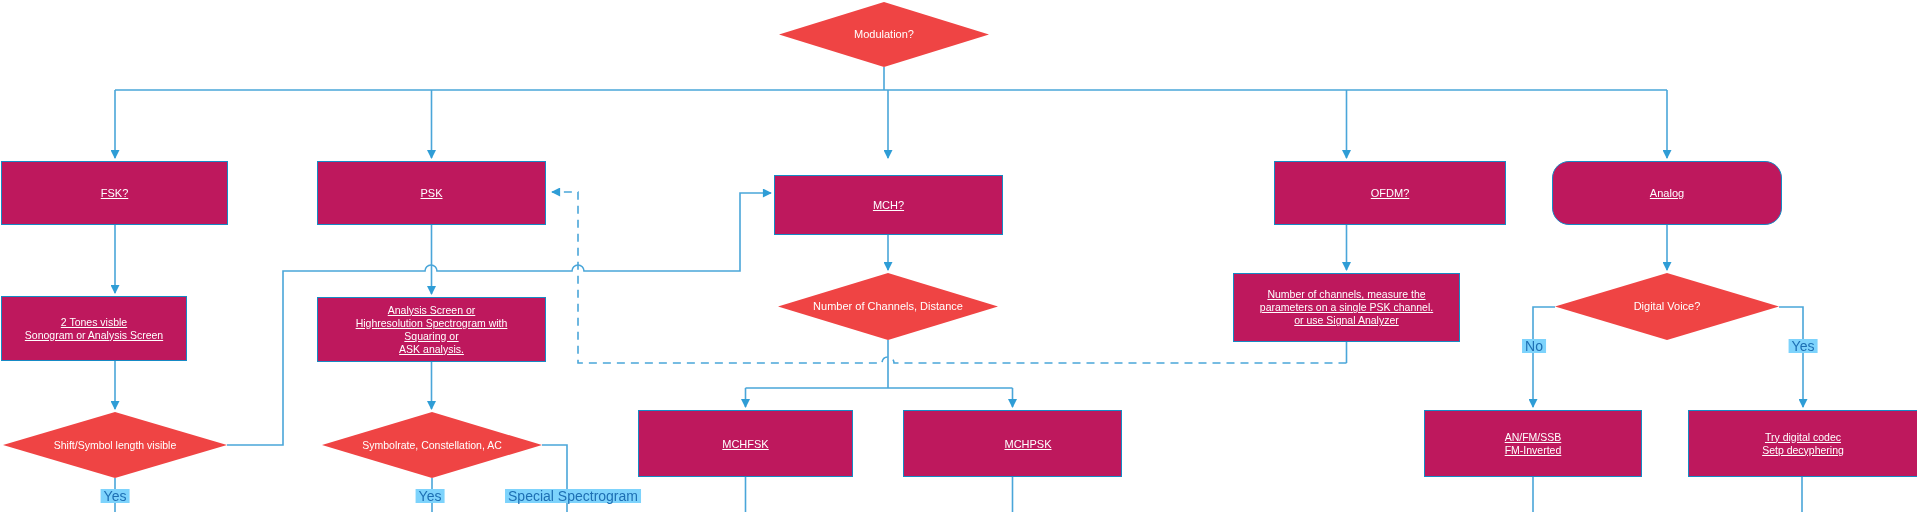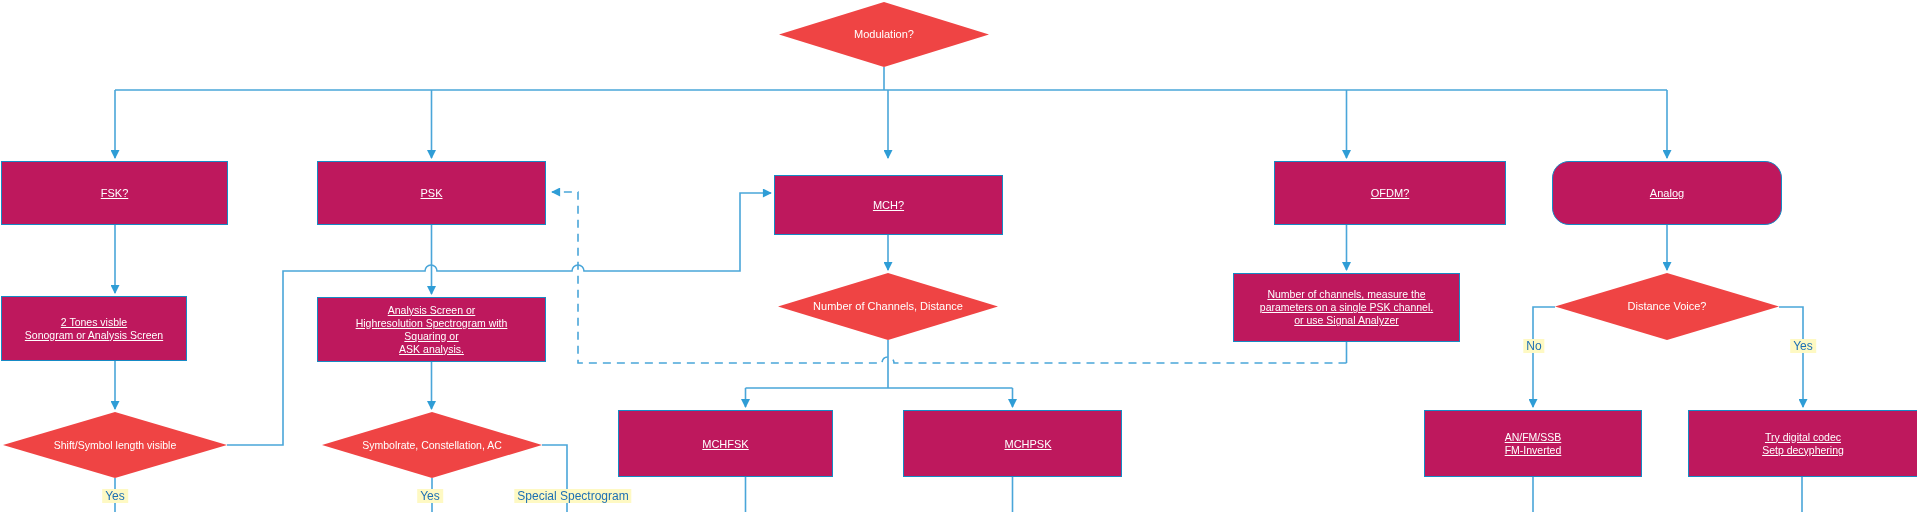--- a/index.html
+++ b/index.html
@@ -18,37 +18,37 @@
   }
   .box.small{font-size:10.5px;line-height:13px;}
   .diamond{
     background:#ef4444;
     clip-path:polygon(50% 0%,100% 50%,50% 100%,0% 50%);
     font-size:11px;line-height:13px;
   }
   .shape-label{white-space:pre-line;padding:0 6px;}
   .edge-label{
     position:absolute;z-index:3;transform:translateX(-50%);
-    background:#fef9c3;padding:0 3px;color:#1d6fb4;font-size:12px;line-height:14px;text-align:right;
+    background:#7dd3fc;padding:0 3px;color:#1d6fb4;font-size:14px;line-height:14px;text-align:right;
   }
   
   #d-modulation{left:779px;top:2px;width:210px;height:65px;}
   #b-fsk{left:1px;top:161px;width:227px;height:64px;}
   #b-psk{left:317px;top:161px;width:229px;height:64px;}
   #b-mch{left:774px;top:175px;width:229px;height:60px;}
   #b-ofdm{left:1233px;top:161px;width:232px;height:64px;margin-left:41px;}
   #b-analog{left:1552px;top:161px;width:230px;height:64px;border-radius:17px;}
   #b-two-tones{left:1px;top:296px;width:186px;height:65px;}
   #b-analysis{left:317px;top:297px;width:229px;height:65px;}
   #d-numchan{left:778px;top:273px;width:220px;height:67px;}
   #b-ofdm-info{left:1233px;top:273px;width:227px;height:69px;}
   #d-digital-voice{left:1555px;top:273px;width:224px;height:67px;}
   #d-shift{left:3px;top:412px;width:224px;height:66px;font-size:10.5px;}
   #d-symbolrate{left:322px;top:412px;width:220px;height:66px;font-size:10.5px;}
-  #b-mchfsk{left:618px;top:410px;width:215px;height:67px;}
+  #b-mchfsk{left:638px;top:410px;width:215px;height:67px;}
   #b-mchpsk{left:903px;top:410px;width:219px;height:67px;padding-left:31px;}
   #b-anfm{left:1424px;top:410px;width:218px;height:67px;}
   #b-try-codec{left:1688px;top:410px;width:230px;height:67px;}
   
   #lbl-shift-yes{left:115px;top:489px;}
   #lbl-symbolrate-yes{left:430px;top:489px;}
   #lbl-special{left:573px;top:489px;}
   #lbl-dv-no{left:1534px;top:339px;}
   #lbl-dv-yes{left:1803px;top:339px;}
   .edge{stroke:#4aa6d9;stroke-width:1.6;fill:none;}
@@ -97,21 +97,21 @@
     <path class="edge" marker-end="url(#arr)" d="M1779,307 H1803 V407"></path>
   </svg>
 
   <div id="d-modulation" class="shape diamond">
     <span class="shape-label">Modulation?</span>
   </div>
   <div id="d-numchan" class="shape diamond">
     <span class="shape-label">Number of Channels, Distance</span>
   </div>
   <div id="d-digital-voice" class="shape diamond">
-    <span class="shape-label">Distance Voice?</span>
+    <span class="shape-label">Digital Voice?</span>
   </div>
   <div id="d-shift" class="shape diamond">
     <span class="shape-label">Shift/Symbol length visible</span>
   </div>
   <div id="d-symbolrate" class="shape diamond">
     <span class="shape-label">Symbolrate, Constellation, AC</span>
   </div>
 
   <div id="b-fsk" class="shape box">
     <span class="shape-label">FSK?</span>

